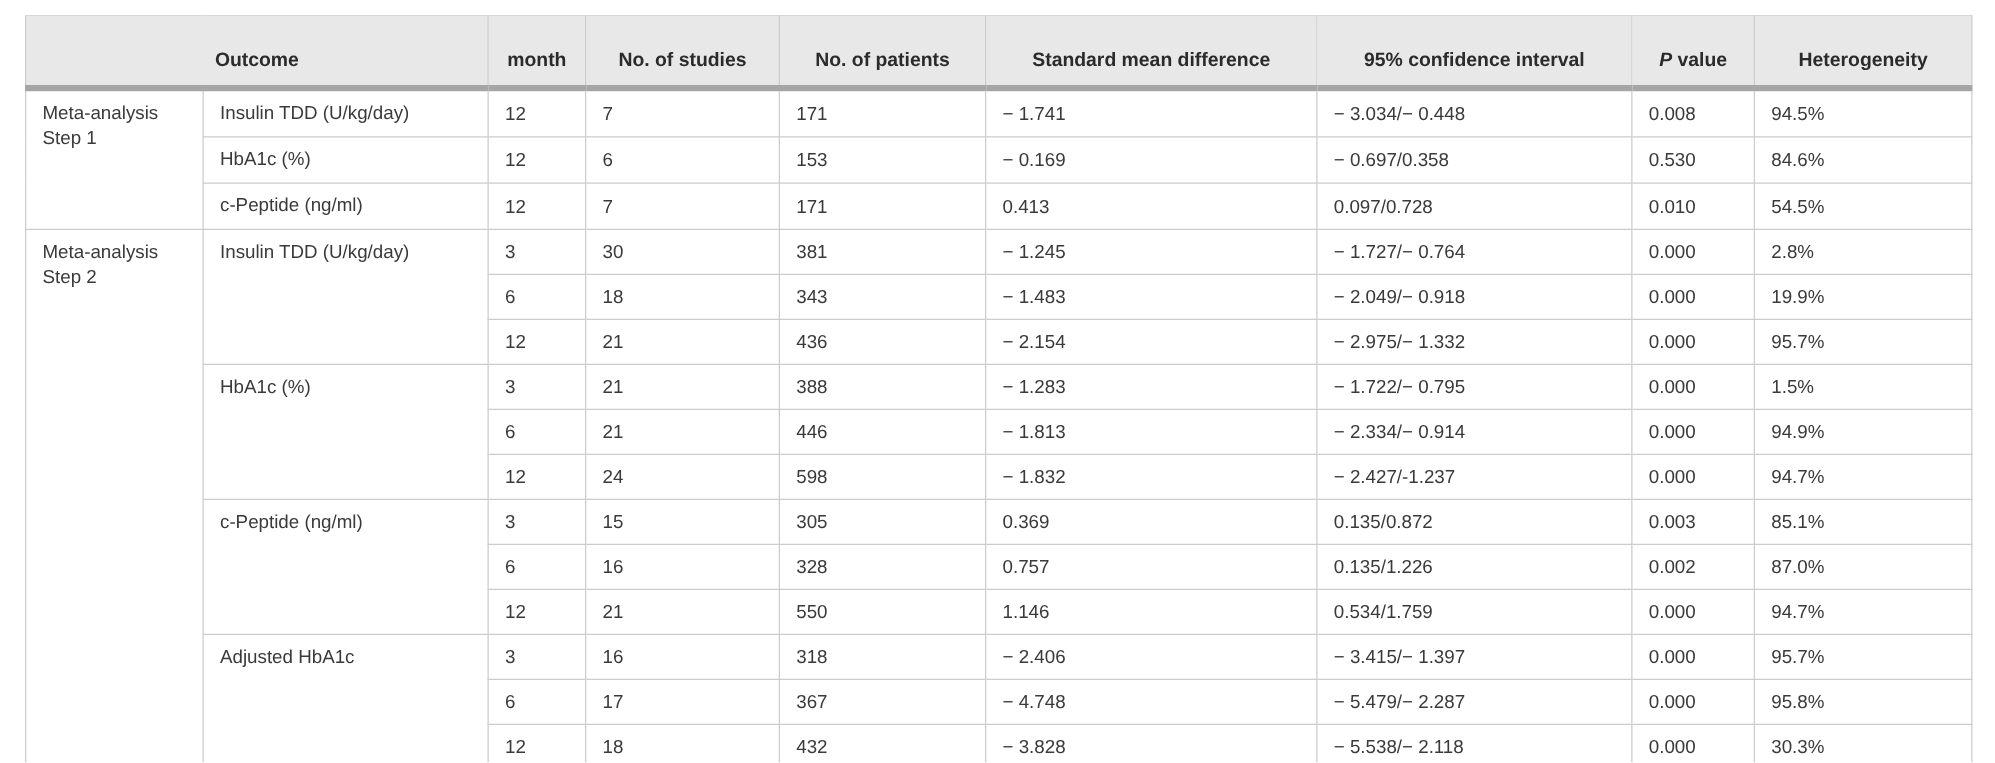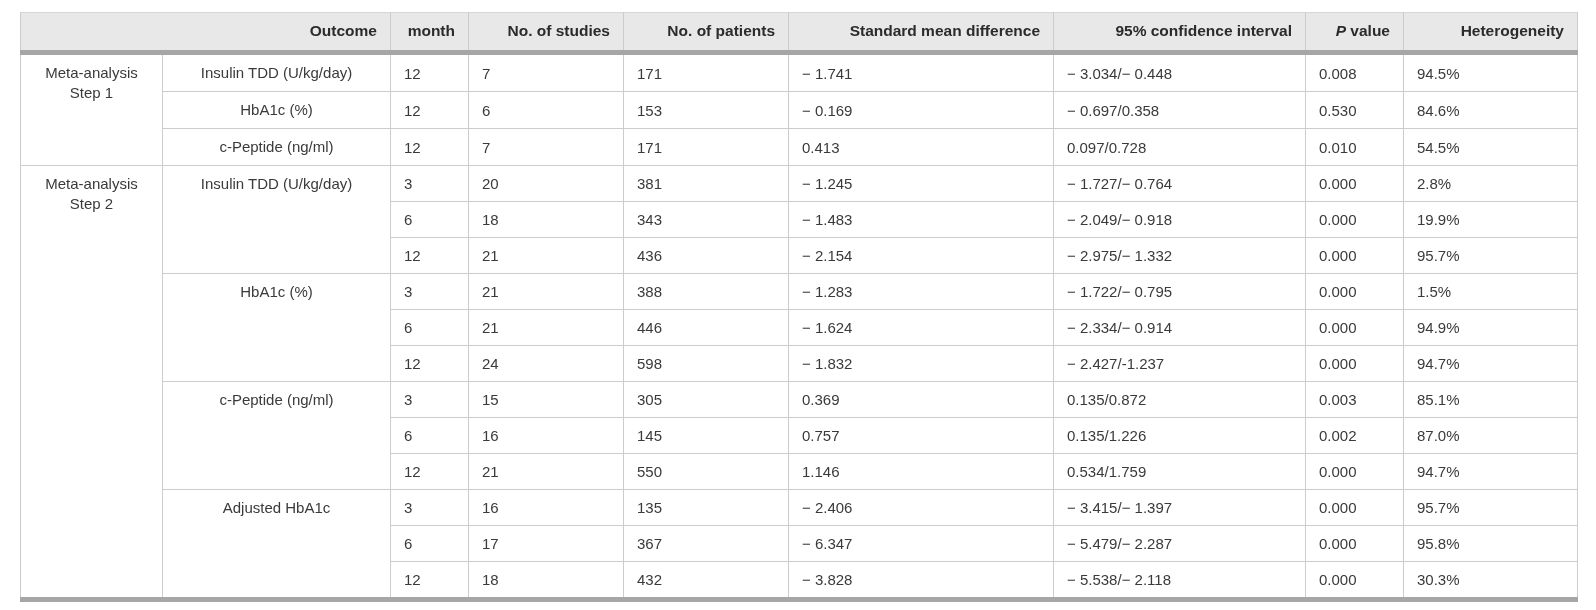--- a/index.html
+++ b/index.html
@@ -22,25 +22,25 @@
     table-layout: fixed;
     width: 1557px;
     border-left: 1px solid #cccccc;
     border-right: 1px solid #cccccc;
     border-top: 1px solid #d6d6d6;
     border-bottom: 5px solid #a6a6a6;
     font-size: 15px;
   }
   thead th {
     background: #e8e8e8;
-    text-align: right;
+    text-align: center;
     font-weight: bold;
     color: #2b2b2b;
     font-size: 15.5px;
-    padding: 9px 13px 10px 13px;
+    padding: 27px 13px 10px 13px;
     border-bottom: 5px solid #a6a6a6;
     border-left: 1px solid #cccccc;
     border-right: 1px solid #cccccc;
     white-space: nowrap;
     overflow: hidden;
   }
   tbody td {
     border: 1px solid #cccccc;
     padding: 7px 13px;
     height: 21px;
@@ -48,21 +48,20 @@
     background: #ffffff;
     color: #3a3a3a;
     white-space: nowrap;
     overflow: hidden;
   }
   tbody td.span-cell {
     vertical-align: top;
     padding-top: 8px;
     white-space: normal;
     line-height: 1.35;
-    text-align: center;
   }
   thead th i { font-style: italic; }
 </style>
 </head>
 <body>
 
 <div class="page">
   <table class="meta-table">
     <colgroup>
       <col style="width:142px">
@@ -116,21 +115,21 @@
           <td>171</td>
           <td>0.413</td>
           <td>0.097/0.728</td>
           <td>0.010</td>
           <td>54.5%</td>
         </tr>
         <tr>
           <td rowspan="12" class="span-cell">Meta-analysis Step 2</td>
           <td rowspan="3" class="span-cell">Insulin TDD (U/kg/day)</td>
           <td>3</td>
-          <td>20</td>
+          <td>30</td>
           <td>381</td>
           <td>− 1.245</td>
           <td>− 1.727/− 0.764</td>
           <td>0.000</td>
           <td>2.8%</td>
         </tr>
         <tr>
           <td>6</td>
           <td>18</td>
           <td>343</td>
@@ -155,21 +154,21 @@
           <td>388</td>
           <td>− 1.283</td>
           <td>− 1.722/− 0.795</td>
           <td>0.000</td>
           <td>1.5%</td>
         </tr>
         <tr>
           <td>6</td>
           <td>21</td>
           <td>446</td>
-          <td>− 1.624</td>
+          <td>− 1.813</td>
           <td>− 2.334/− 0.914</td>
           <td>0.000</td>
           <td>94.9%</td>
         </tr>
         <tr>
           <td>12</td>
           <td>24</td>
           <td>598</td>
           <td>− 1.832</td>
           <td>− 2.427/-1.237</td>
@@ -182,50 +181,50 @@
           <td>15</td>
           <td>305</td>
           <td>0.369</td>
           <td>0.135/0.872</td>
           <td>0.003</td>
           <td>85.1%</td>
         </tr>
         <tr>
           <td>6</td>
           <td>16</td>
-          <td>145</td>
+          <td>328</td>
           <td>0.757</td>
           <td>0.135/1.226</td>
           <td>0.002</td>
           <td>87.0%</td>
         </tr>
         <tr>
           <td>12</td>
           <td>21</td>
           <td>550</td>
           <td>1.146</td>
           <td>0.534/1.759</td>
           <td>0.000</td>
           <td>94.7%</td>
         </tr>
         <tr>
           <td rowspan="3" class="span-cell">Adjusted HbA1c</td>
           <td>3</td>
           <td>16</td>
-          <td>135</td>
+          <td>318</td>
           <td>− 2.406</td>
           <td>− 3.415/− 1.397</td>
           <td>0.000</td>
           <td>95.7%</td>
         </tr>
         <tr>
           <td>6</td>
           <td>17</td>
           <td>367</td>
-          <td>− 6.347</td>
+          <td>− 4.748</td>
           <td>− 5.479/− 2.287</td>
           <td>0.000</td>
           <td>95.8%</td>
         </tr>
         <tr>
           <td>12</td>
           <td>18</td>
           <td>432</td>
           <td>− 3.828</td>
           <td>− 5.538/− 2.118</td>

